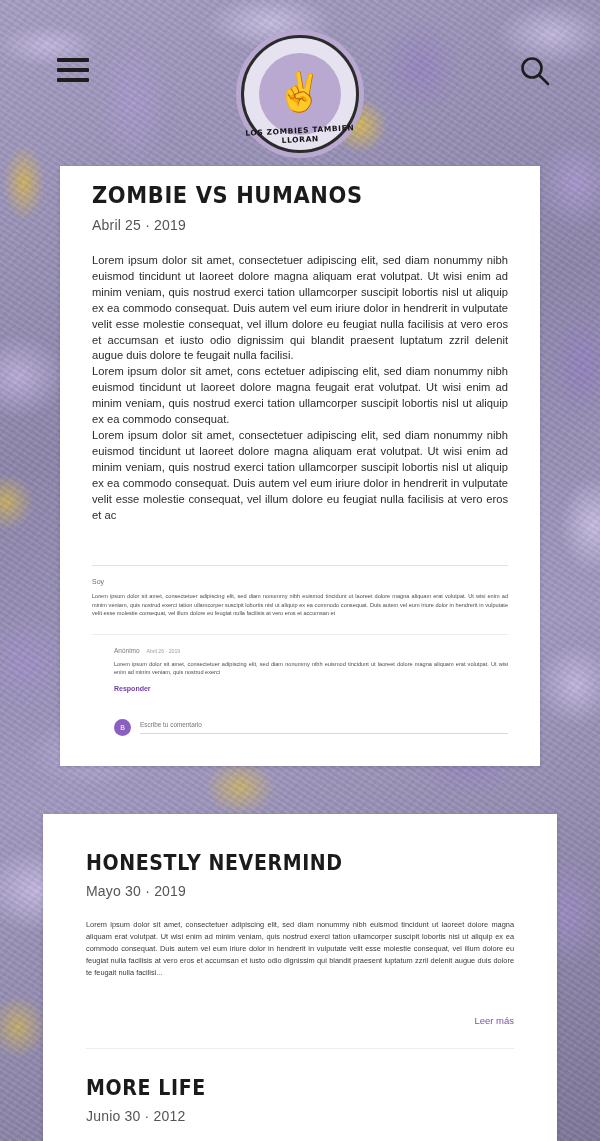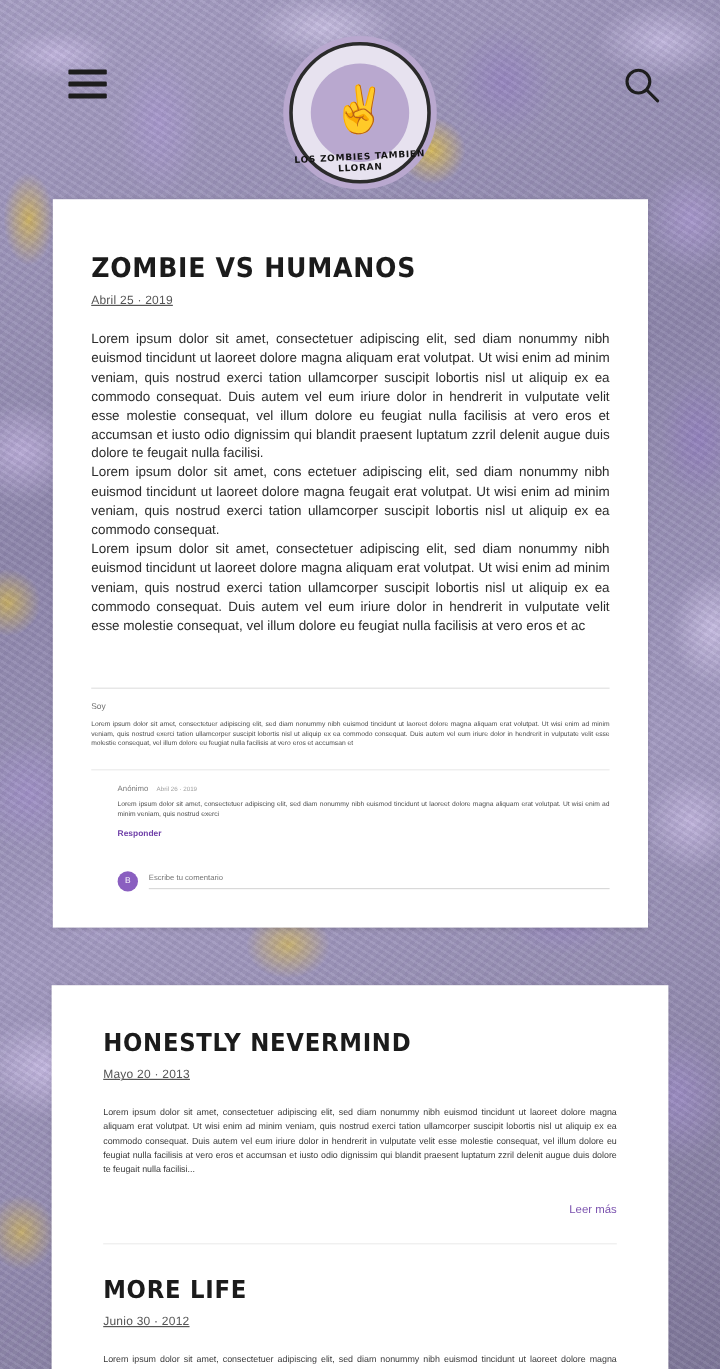--- a/index.html
+++ b/index.html
@@ -133,47 +133,46 @@
   }
 
   
   .card {
     position: relative;
     background: #ffffff;
     z-index: 4;
     box-shadow: 0 1px 4px rgba(0,0,0,.16);
   }
   #post-card {
-    margin: 18px 60px 0 44px;
-    padding: 46px 32px 30px 32px;
+    margin: 18px 60px 0 60px;
+    padding: 18px 32px 30px 32px;
   }
   #list-card {
     margin: 48px 43px 0 43px;
     padding: 38px 43px 34px 43px;
   }
 
   .post-title {
     font-family: "DejaVu Sans", sans-serif;
     font-weight: bold;
     font-size: 21px;
     letter-spacing: .6px;
     color: #1b1b1b;
     margin: 0 0 9px 0;
     transform: scaleY(1.08);
     transform-origin: left bottom;
   }
   .post-title.small {
     font-size: 19px;
   }
   .post-date {
-    font-size: 10px;
+    font-size: 14px;
     color: #555;
     margin: 0 0 20px 0;
     letter-spacing: .2px;
-    text-decoration: underline;
   }
   .post-body {
     font-size: 11.2px;
     line-height: 1.42;
     color: #2c2c2c;
     text-align: justify;
     margin: 0;
   }
   .post-body p { margin: 0; }
 
@@ -257,21 +256,21 @@
     line-height: 1.62;
     color: #3a3a3a;
     text-align: justify;
     margin: 0;
   }
   .read-more {
     display: block;
     text-align: right;
     font-size: 9.5px;
     color: #7a51ae;
-    margin-top: 22px;
+    margin-top: 36px;
     cursor: pointer;
     text-decoration: none;
   }
   .entry-sep {
     border: none;
     border-top: 1px solid #ededed;
     margin: 22px 0 0 0;
   }
 </style>
 </head>
@@ -336,21 +335,21 @@
     </div>
 
   </section>
 
 </article>
 
 <section id="list-card" class="card">
 
   <div class="list-entry">
     <h2 class="post-title small">HONESTLY NEVERMIND</h2>
-    <div class="post-date">Mayo 20 · 2013</div>
+    <div class="post-date">Mayo 30 · 2019</div>
     <p class="excerpt">Lorem ipsum dolor sit amet, consectetuer adipiscing elit, sed diam nonummy nibh euismod tincidunt ut laoreet dolore magna aliquam erat volutpat. Ut wisi enim ad minim veniam, quis nostrud exerci tation ullamcorper suscipit lobortis nisl ut aliquip ex ea commodo consequat. Duis autem vel eum iriure dolor in hendrerit in vulputate velit esse molestie consequat, vel illum dolore eu feugiat nulla facilisis at vero eros et accumsan et iusto odio dignissim qui blandit praesent luptatum zzril delenit augue duis dolore te feugait nulla facilisi...</p>
     <a class="read-more">Leer más</a>
     <hr class="entry-sep">
   </div>
 
   <div class="list-entry">
     <h2 class="post-title small">MORE LIFE</h2>
     <div class="post-date">Junio 30 · 2012</div>
     <p class="excerpt">Lorem ipsum dolor sit amet, consectetuer adipiscing elit, sed diam nonummy nibh euismod tincidunt ut laoreet dolore magna aliquam erat volutpat. Ut wisi enim ad minim veniam, quis nostrud exerci tation ullamcorper suscipit lobortis nisl ut aliquip ex ea commodo consequat. Duis autem vel eum iriure dolor in hendrerit in vulputate velit esse molestie consequat, vel illum dolore eu feugiat nulla facilisis at vero eros et accumsan et iusto odio dignissim qui blandit praesent luptatum zzril delenit augue duis dolore te feugait nulla facilisi...</p>
 

